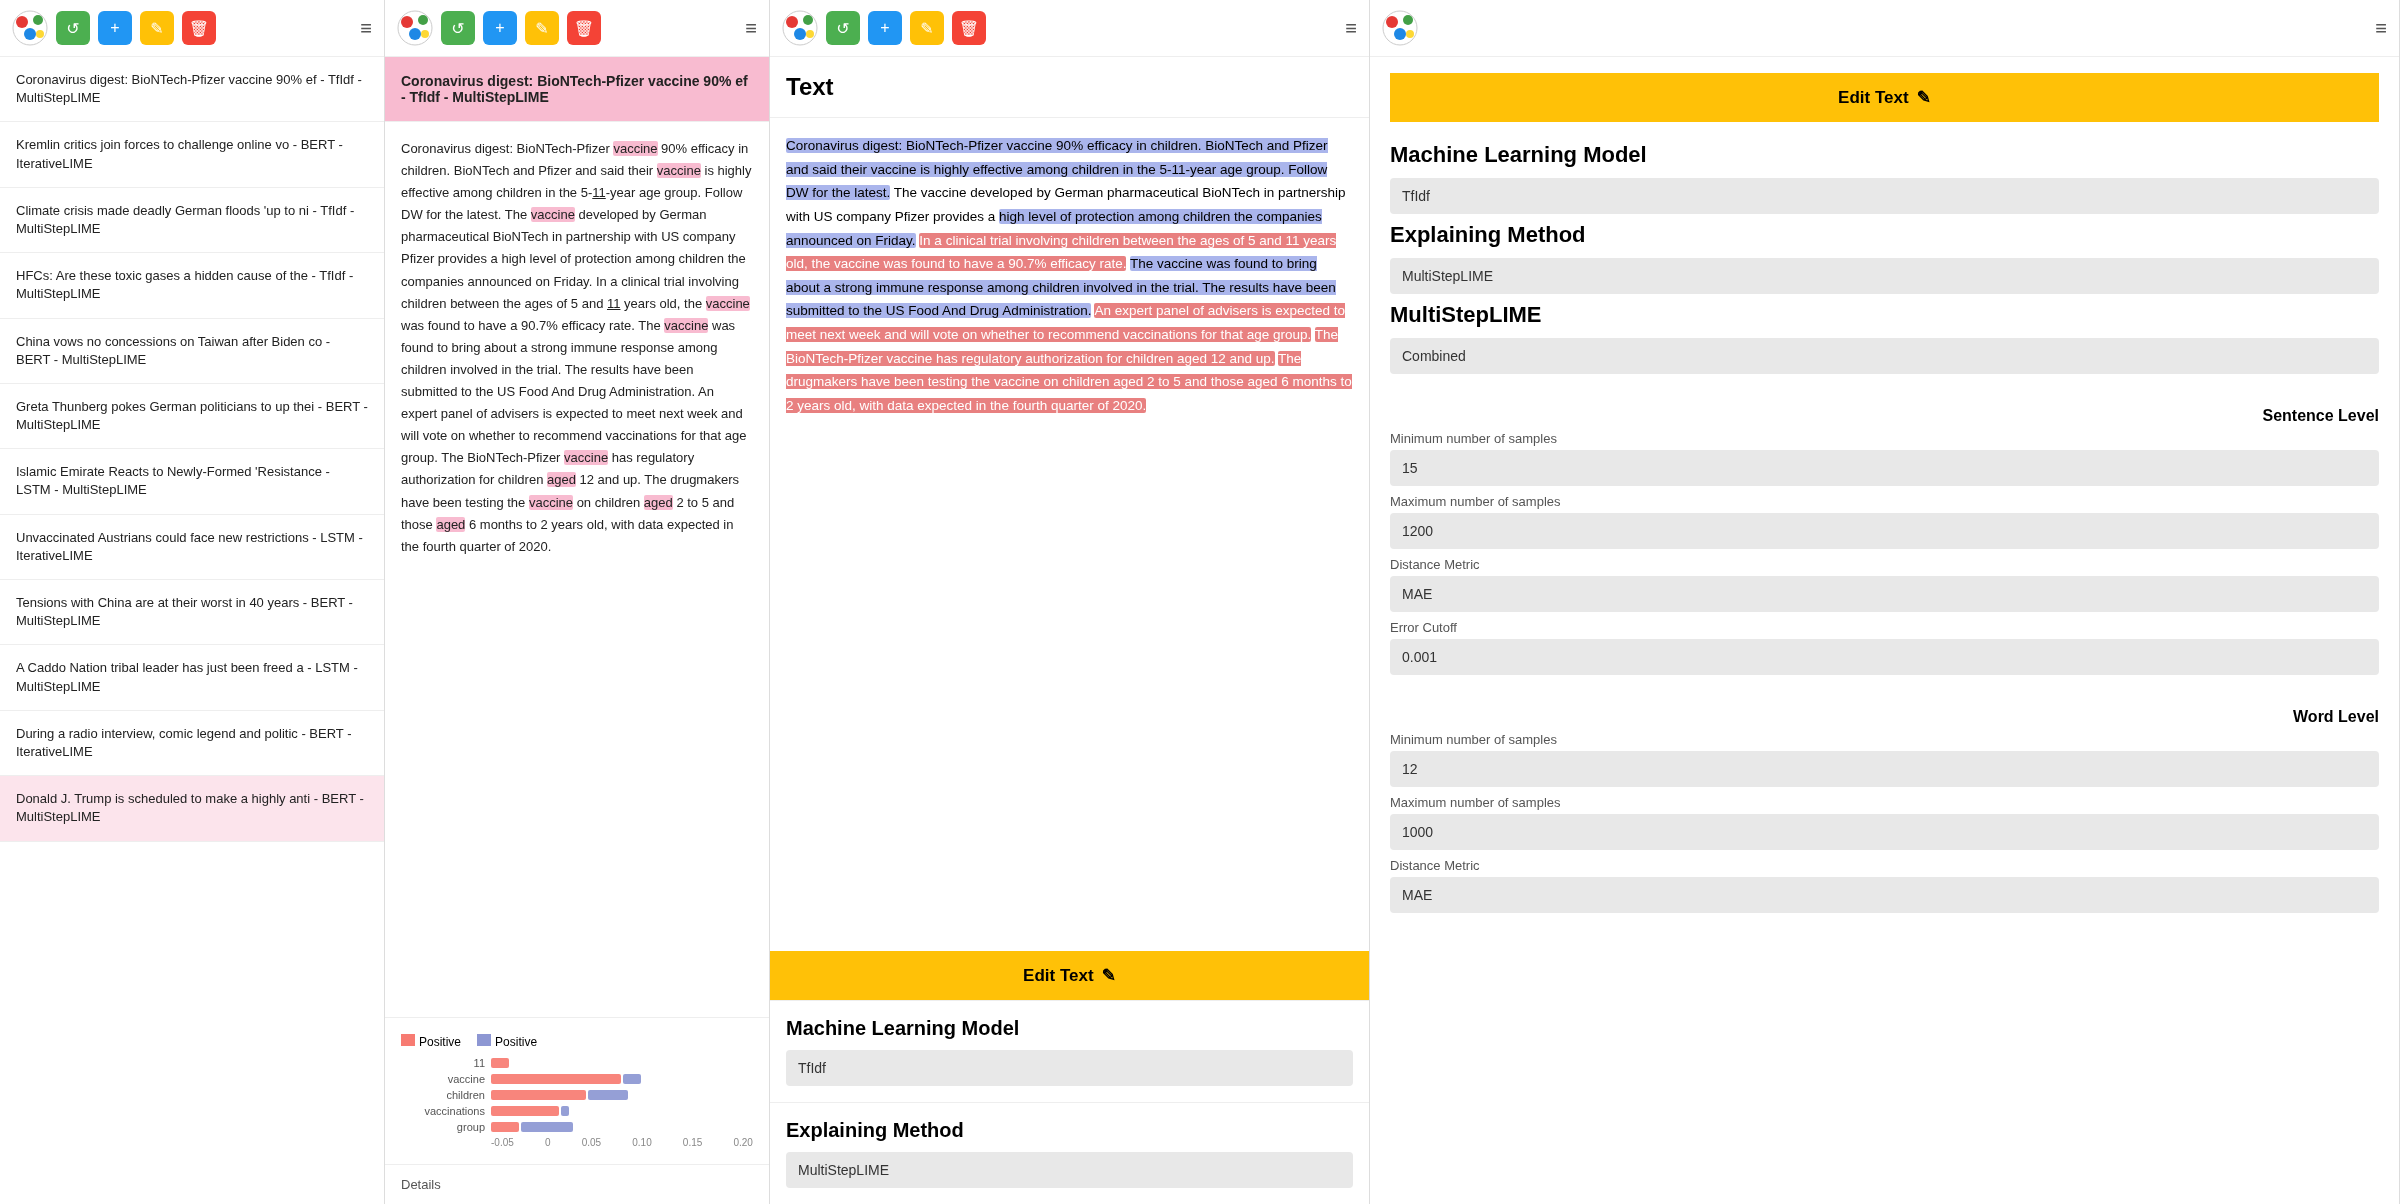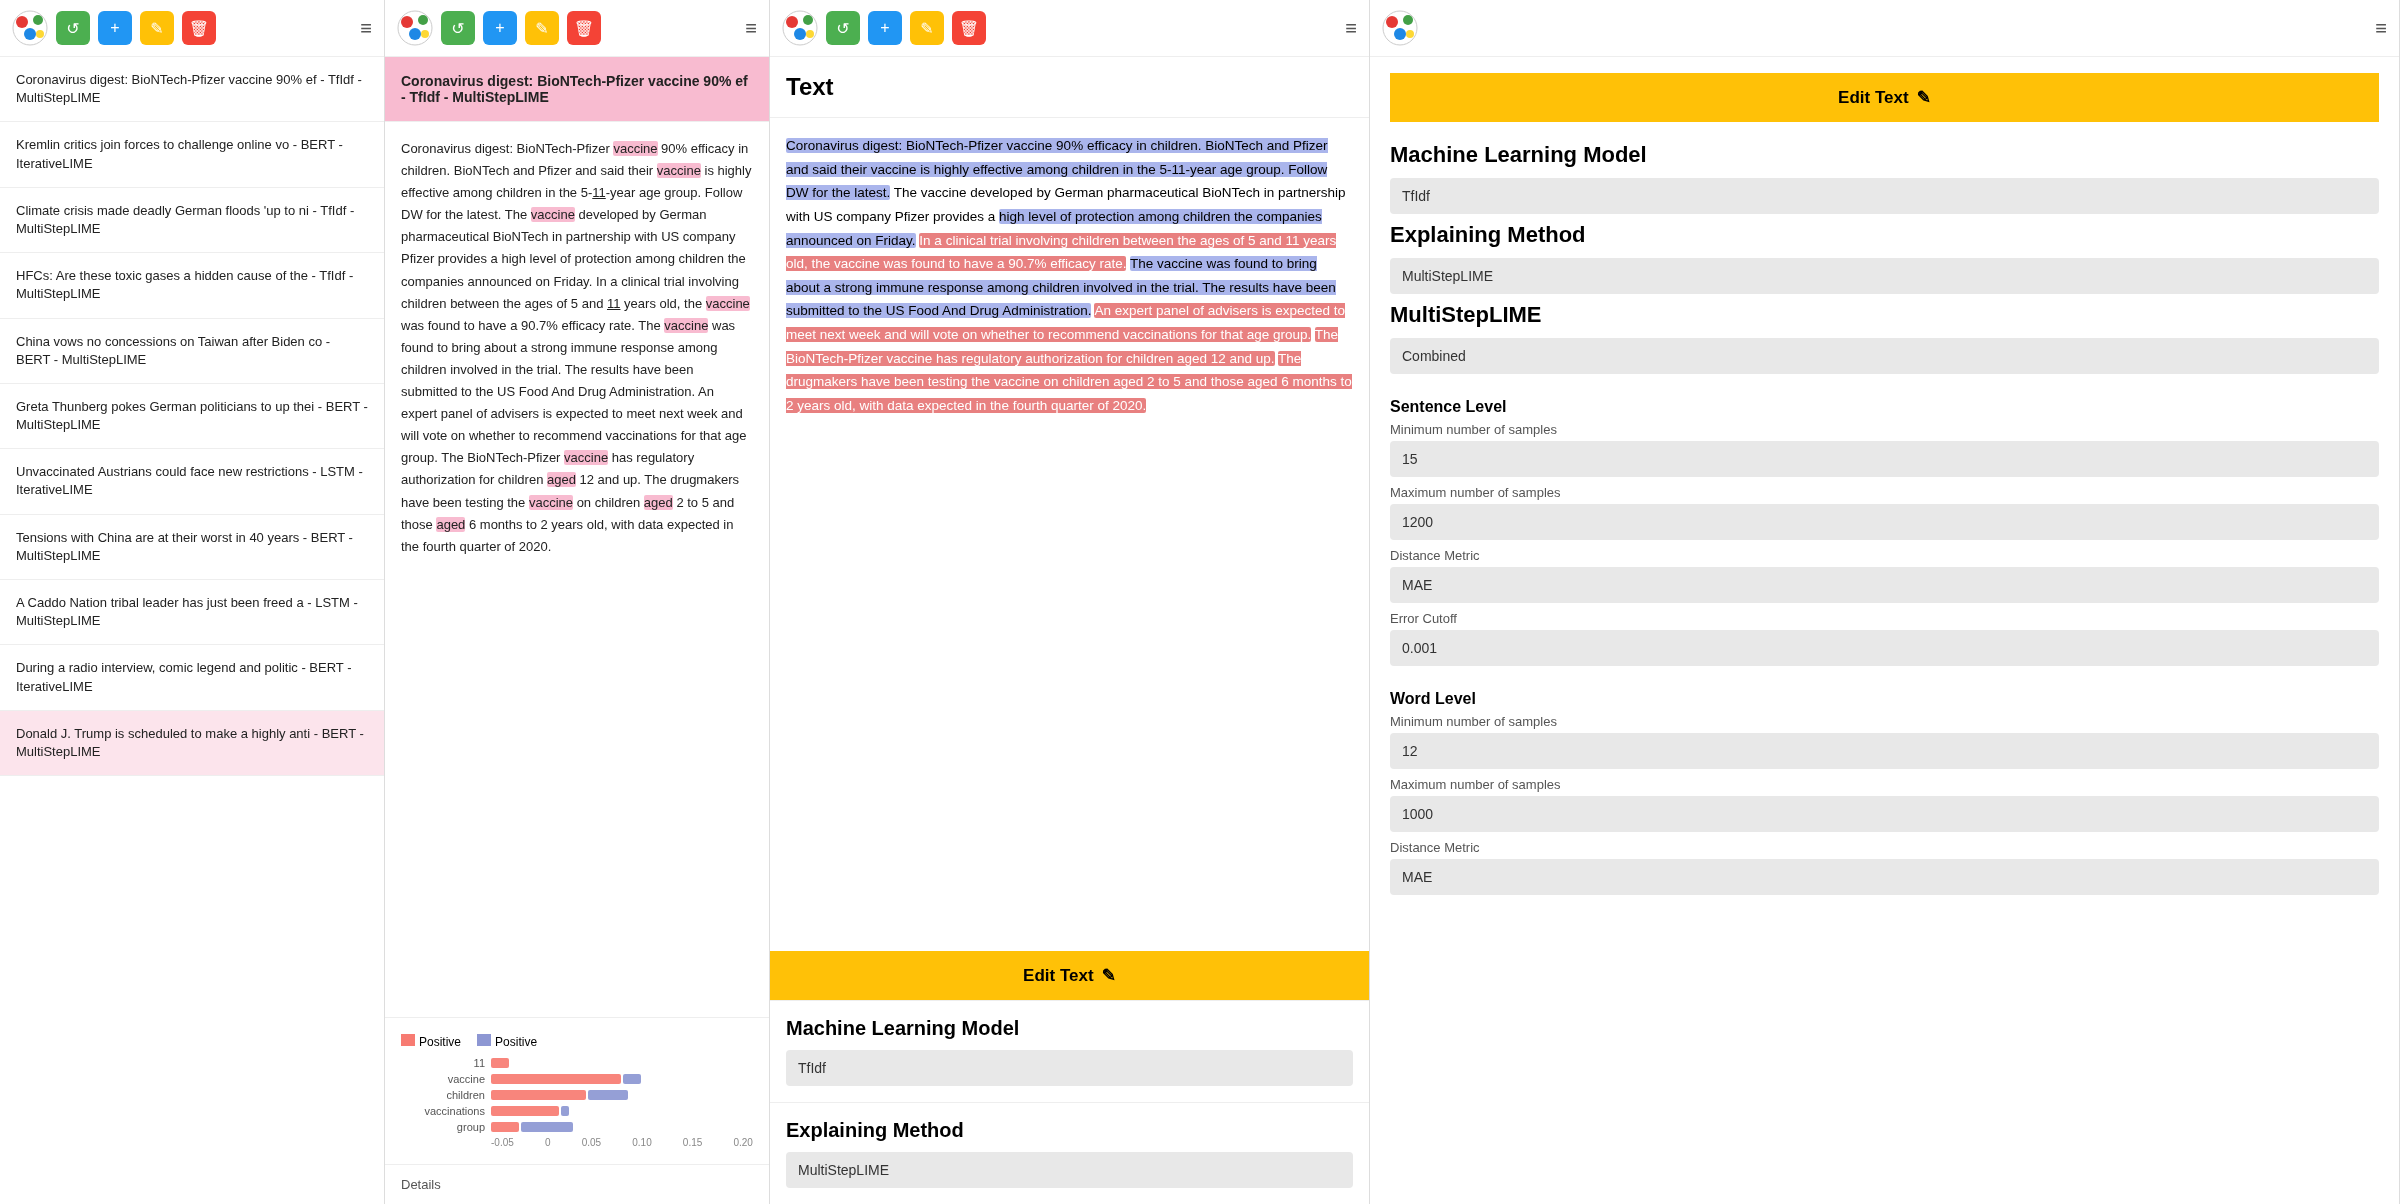--- a/index.html
+++ b/index.html
@@ -54,21 +54,21 @@
     .edit-text-btn { background: #ffc107; color: #000; border: none; width: 100%; padding: 14px; font-size: 17px; font-weight: 600; cursor: pointer; display: flex; align-items: center; justify-content: center; gap: 8px; }
 
     .section-below { padding: 16px; border-top: 1px solid #eee; }
     .section-label { font-size: 20px; font-weight: 700; margin-bottom: 10px; }
     .input-field { width: 100%; padding: 10px 12px; border: none; background: #e8e8e8; border-radius: 4px; font-size: 14px; color: #333; }
 
     
     .panel-4-inner { padding: 16px 20px; }
     .edit-text-btn-top { background: #ffc107; color: #000; border: none; width: 100%; padding: 14px; font-size: 17px; font-weight: 600; cursor: pointer; display: flex; align-items: center; justify-content: center; gap: 8px; margin-bottom: 20px; }
     .p4-section-title { font-size: 22px; font-weight: 700; margin-bottom: 10px; }
-    .p4-subsection-title { font-size: 16px; font-weight: 700; margin-bottom: 6px; margin-top: 16px; }
+    .p4-subsection-title { font-size: 16px; font-weight: 700; margin-bottom: 6px; margin-top: 25px; text-align: right; }
     .p4-sublabel { font-size: 13px; color: #555; margin-bottom: 4px; }
     .p4-input { width: 100%; padding: 10px 12px; border: none; background: #e8e8e8; border-radius: 4px; font-size: 14px; color: #333; margin-bottom: 8px; }
 
     
     .logo-svg { width: 36px; height: 36px; }
 
     
     ::-webkit-scrollbar { width: 6px; }
     ::-webkit-scrollbar-track { background: #f0f0f0; }
     ::-webkit-scrollbar-thumb { background: #ccc; border-radius: 3px; }
@@ -91,20 +91,21 @@
     <button class="btn-toolbar btn-red">🗑</button>
     <button class="btn-menu">≡</button>
   </div>
   <div class="article-list">
     <div class="article-item">Coronavirus digest: BioNTech-Pfizer vaccine 90% ef - TfIdf - MultiStepLIME</div>
     <div class="article-item">Kremlin critics join forces to challenge online vo - BERT - IterativeLIME</div>
     <div class="article-item">Climate crisis made deadly German floods 'up to ni - TfIdf - MultiStepLIME</div>
     <div class="article-item">HFCs: Are these toxic gases a hidden cause of the - TfIdf - MultiStepLIME</div>
     <div class="article-item">China vows no concessions on Taiwan after Biden co - BERT - MultiStepLIME</div>
     <div class="article-item">Greta Thunberg pokes German politicians to up thei - BERT - MultiStepLIME</div>
+    <div class="article-item">Islamic Emirate Reacts to Newly-Formed 'Resistance - LSTM - MultiStepLIME</div>
     <div class="article-item">Unvaccinated Austrians could face new restrictions - LSTM - IterativeLIME</div>
     <div class="article-item">Tensions with China are at their worst in 40 years - BERT - MultiStepLIME</div>
     <div class="article-item">A Caddo Nation tribal leader has just been freed a - LSTM - MultiStepLIME</div>
     <div class="article-item">During a radio interview, comic legend and politic - BERT - IterativeLIME</div>
     <div class="article-item selected">Donald J. Trump is scheduled to make a highly anti - BERT - MultiStepLIME</div>
   </div>
 </div>
 
 <div class="panel panel-2">
   <div class="toolbar">

